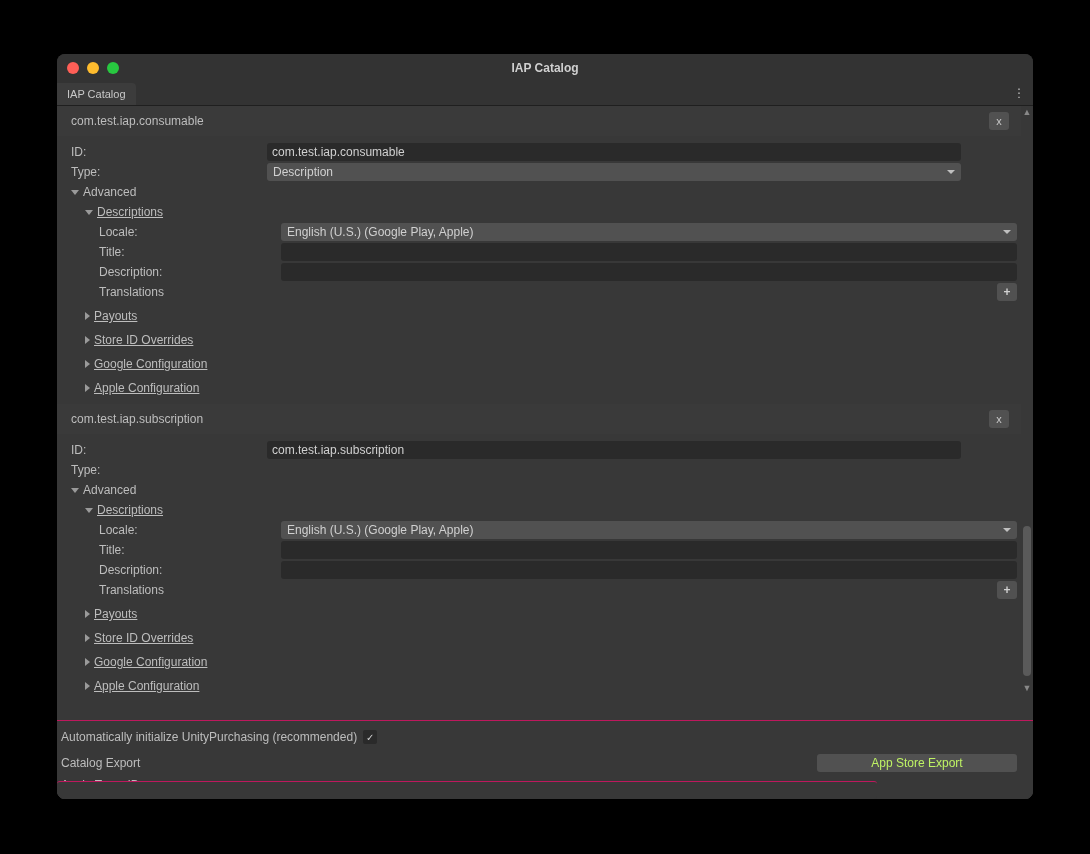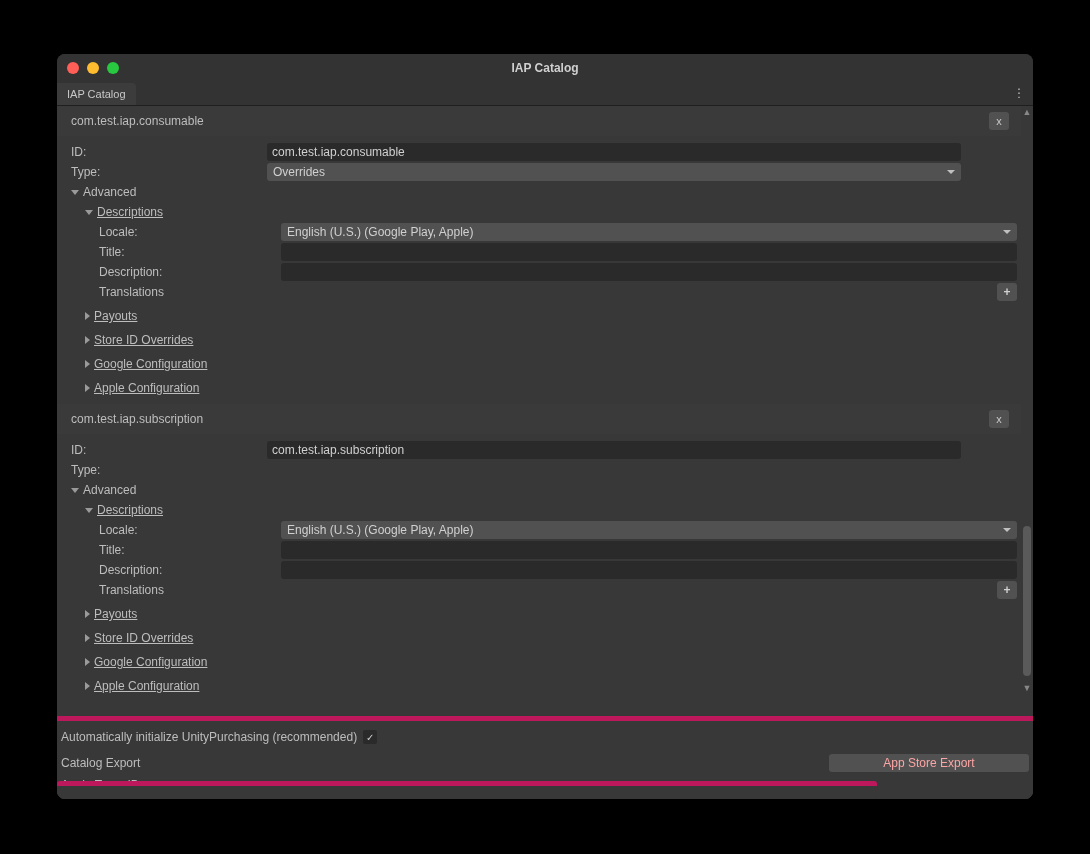--- a/index.html
+++ b/index.html
@@ -228,22 +228,22 @@
     font-weight: bold;
   }
 
   .spacer { height: 4px; }
   .spacer-lg { height: 6px; }
 
   .footer {
     position: absolute;
     left: 0; right: 0; bottom: 0;
     background: #383838;
-    border-top: 5px solid #be185d;
-    padding: 6px 0 4px 0;
+    border-top: 1px solid #be185d;
+    padding: 6px 12px 4px 0;
   }
   .footer > .row, .footer > .exportrow { padding-left: 4px; padding-right: 4px; }
   .checkbox {
     width: 14px; height: 14px;
     background: #2a2a2a;
     border-radius: 2px;
     display: inline-flex;
     align-items: center;
     justify-content: center;
     margin-left: 6px;
@@ -256,21 +256,21 @@
     align-items: center;
     height: 24px;
   }
   .export-btn {
     margin-left: auto;
     background: #515151;
     border-radius: 3px;
     height: 18px;
     width: 200px;
     display: flex; align-items: center; justify-content: center;
-    color: #fca5a5;
+    color: #bef264;
     cursor: pointer;
   }
   .footer .row .label-col { width: 148px; flex-shrink: 0; }
 </style>
 </head>
 <body>
 
 <div class="window">
 
   <div class="titlebar">
@@ -296,21 +296,21 @@
           <div class="x-btn">x</div>
         </div>
         <div class="spacer-lg"></div>
 
         <div class="row">
           <span class="label-col w1">ID:</span>
           <input class="text-input short" value="com.test.iap.consumable" style="">
         </div>
         <div class="row">
           <span class="label-col w1">Type:</span>
-          <div class="select short">Overrides</div>
+          <div class="select short">Description</div>
         </div>
 
         <div class="fold ind1">
           <span class="arrow open"></span>
           <span>Advanced</span>
         </div>
         <div class="fold ind2">
           <span class="arrow open"></span>
           <span>Descriptions</span>
         </div>

